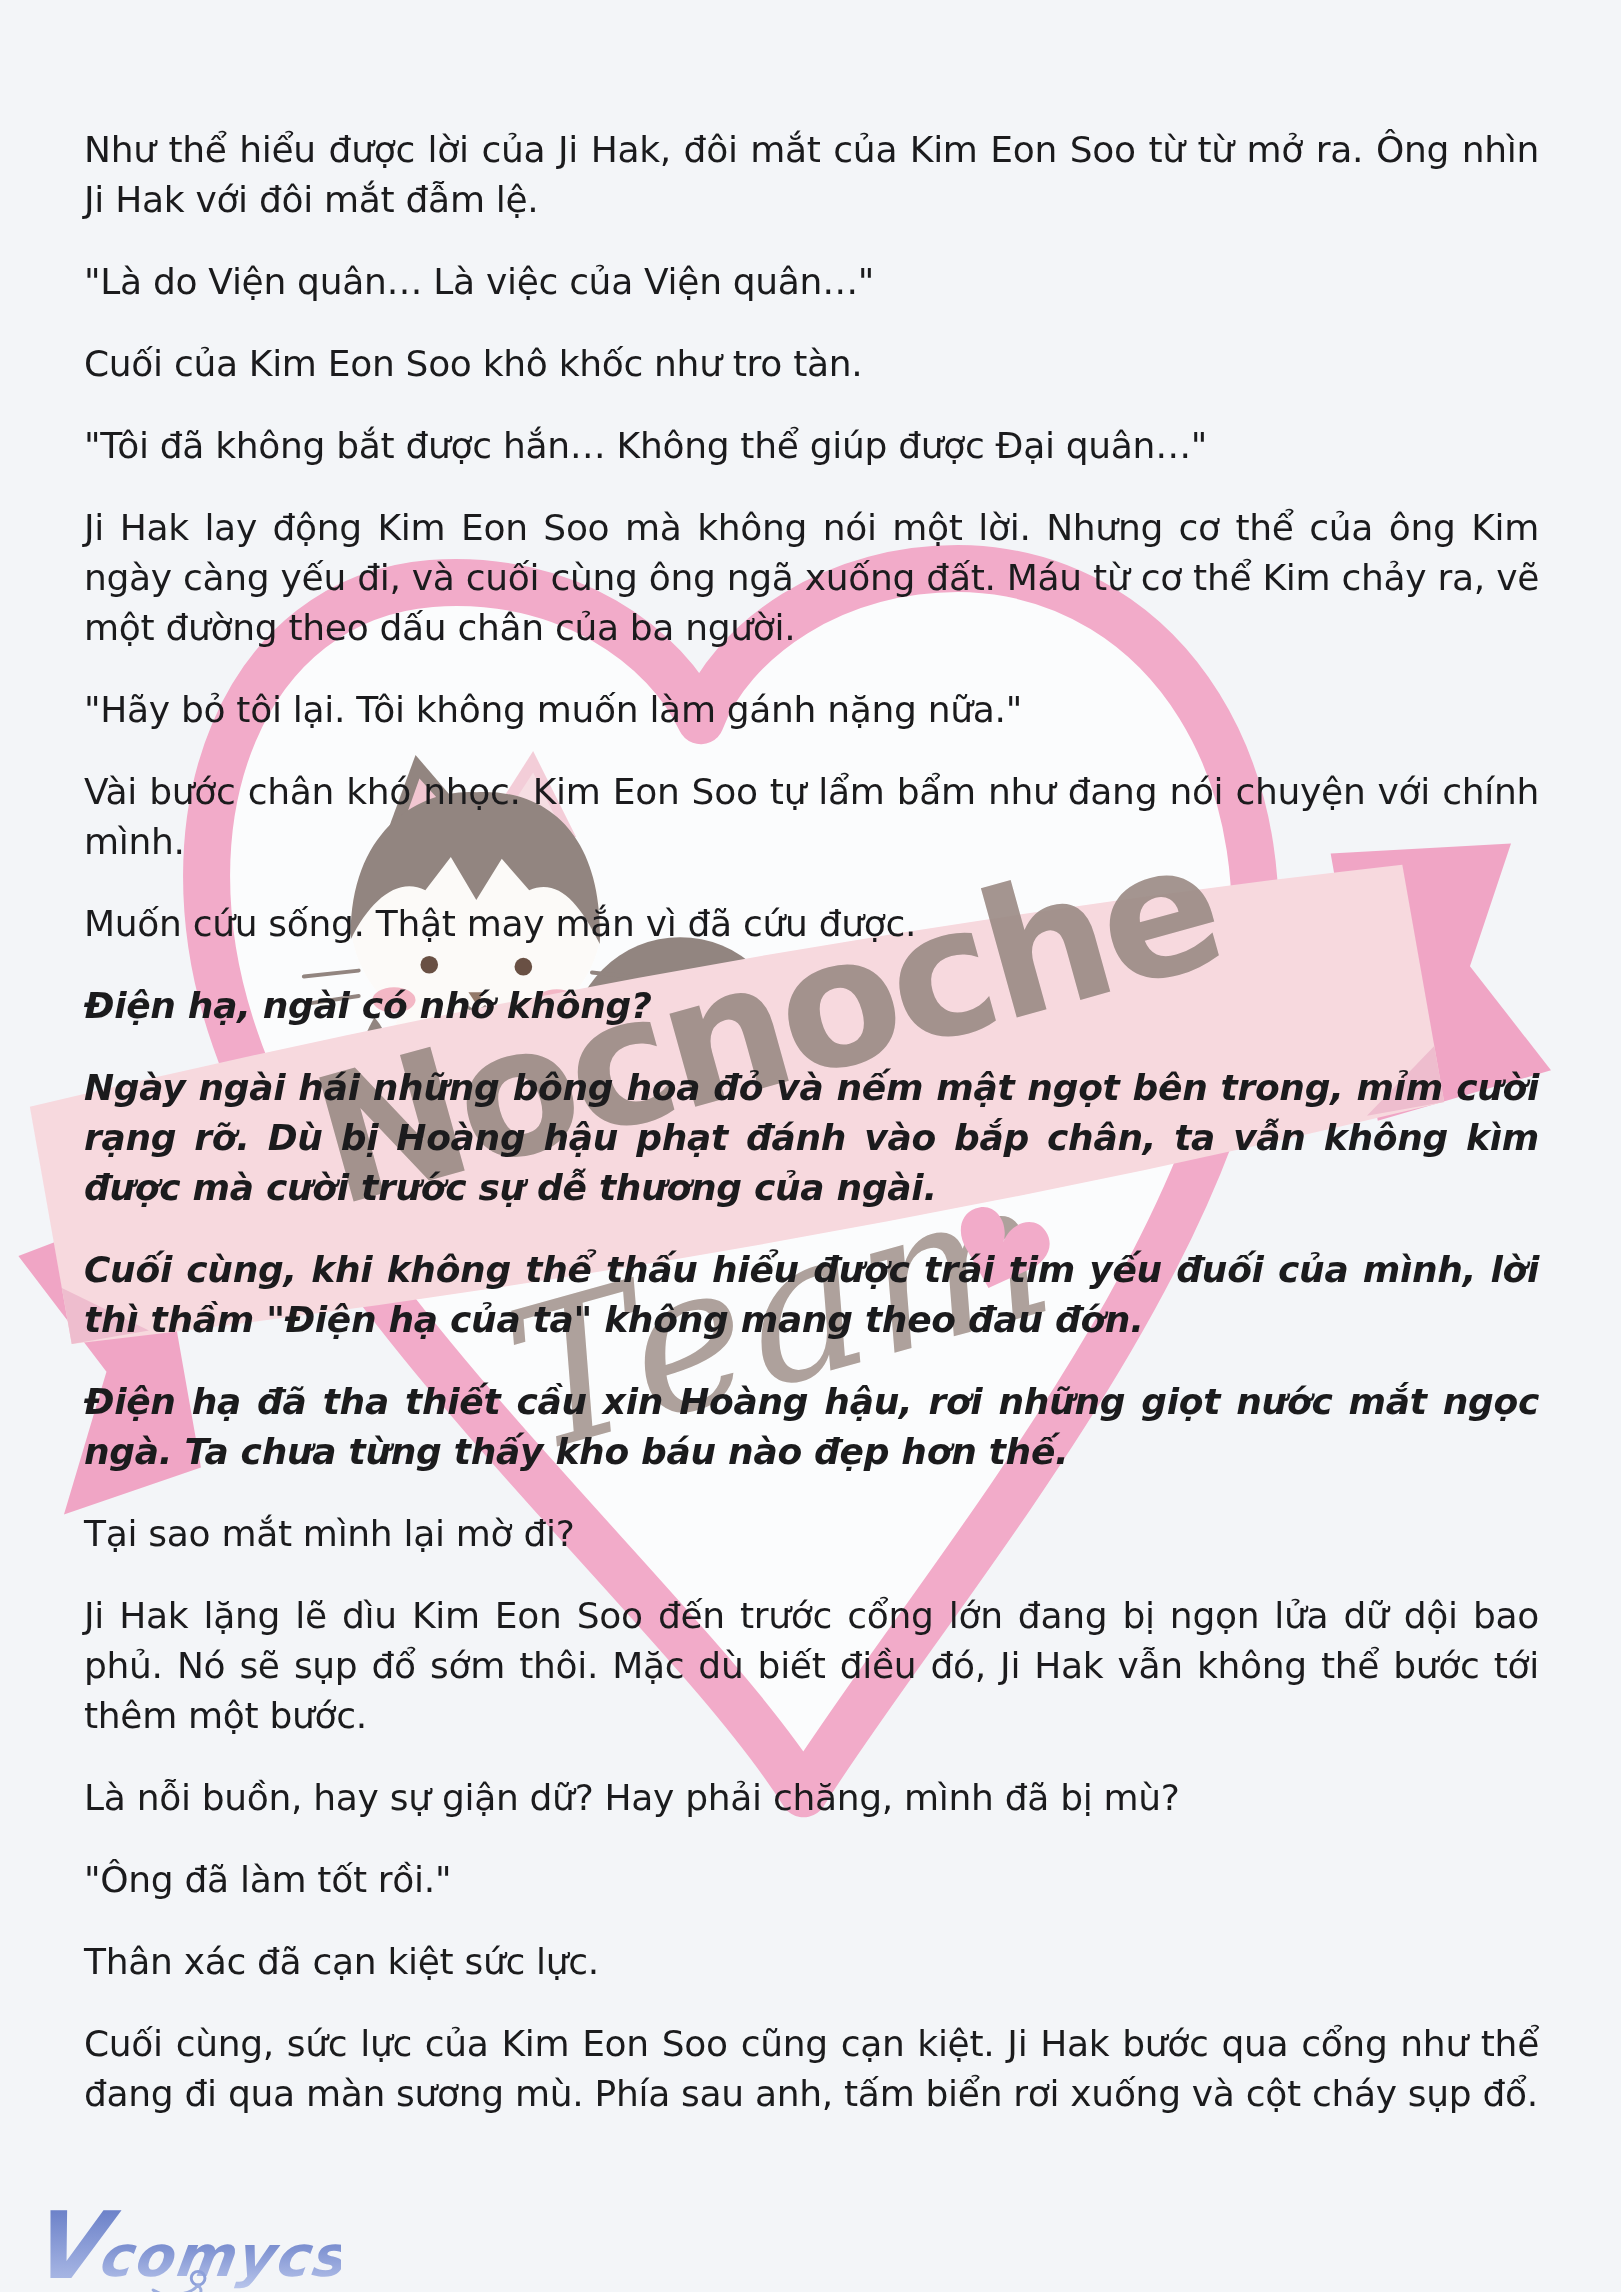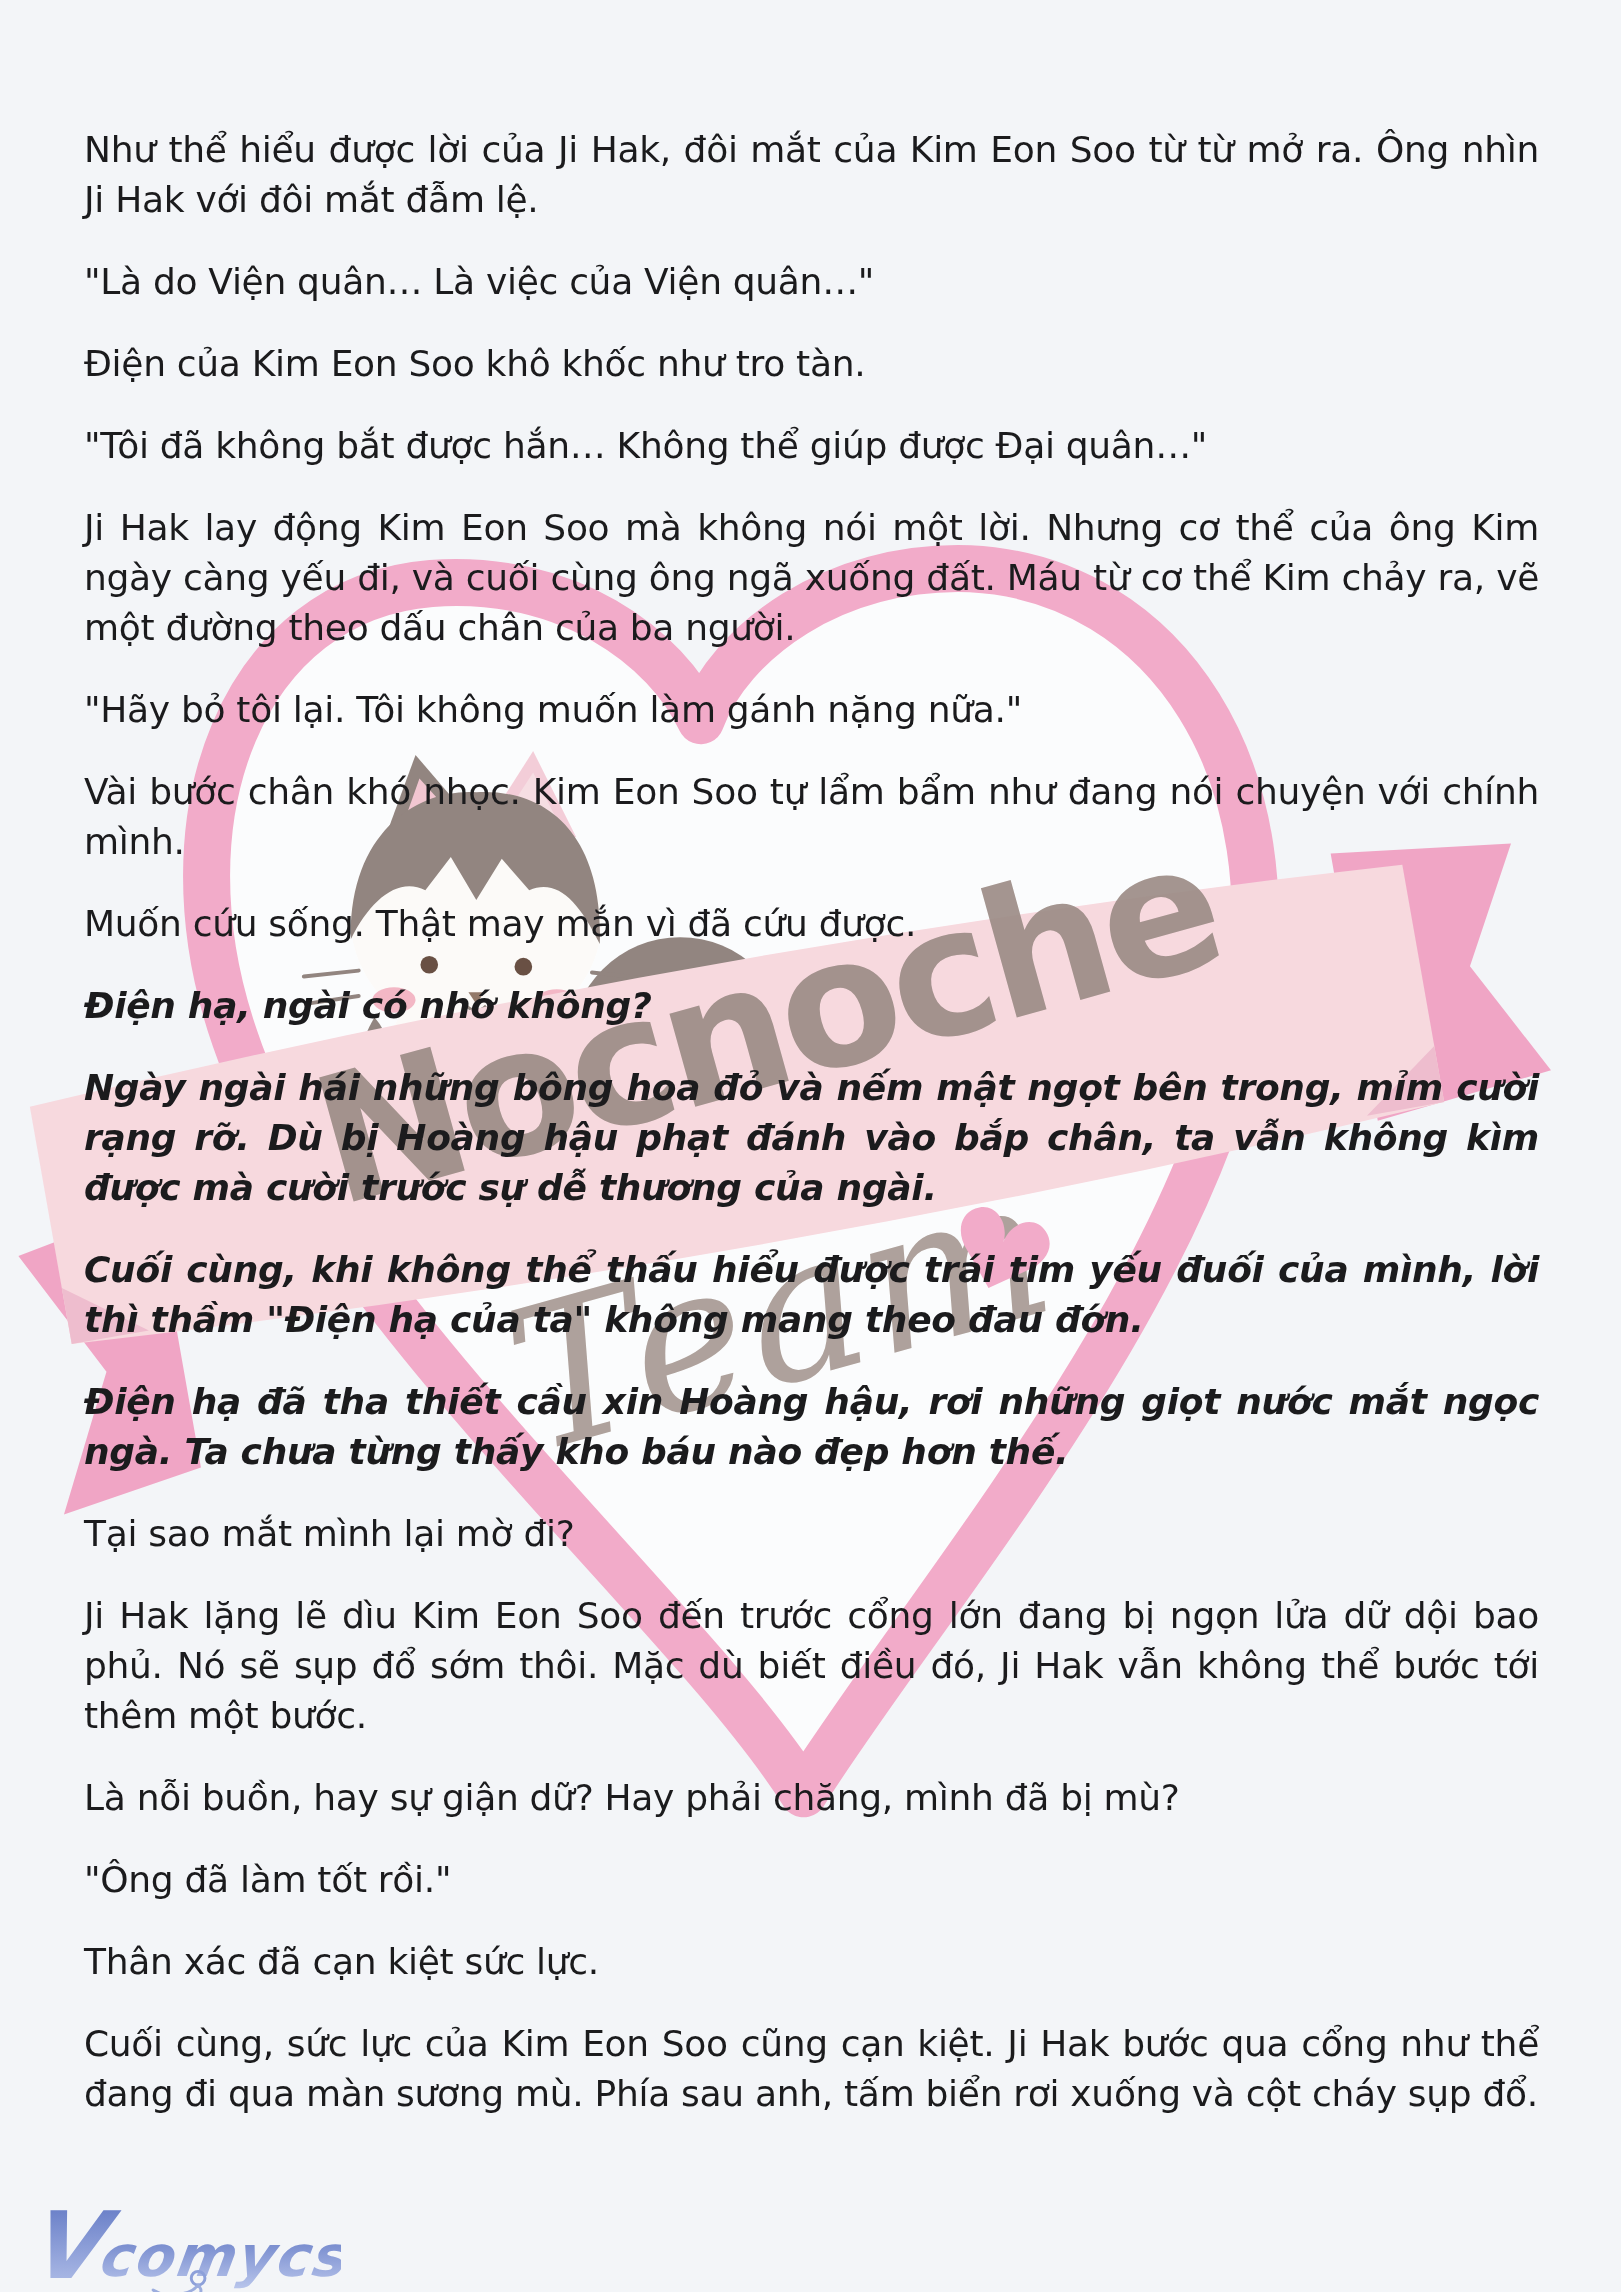--- a/index.html
+++ b/index.html
@@ -118,21 +118,21 @@
 
       <g transform="translate(1032,1242) rotate(18) scale(2.7)">
         <path d="M0 10 C 0 2 -8 -4 -14 1 C -19 5 -18 12 -12 17 L 0 28 L 12 17 C 18 12 19 5 14 1 C 8 -4 0 2 0 10 Z" fill="#f2a6c6"></path>
       </g>
     </g>
   </svg>
 
   <div class="content">
     <p>Như thể hiểu được lời của Ji Hak, đôi mắt của Kim Eon Soo từ từ mở ra. Ông nhìn Ji Hak với đôi mắt đẫm lệ.</p>
     <p>"Là do Viện quân… Là việc của Viện quân…"</p>
-    <p>Điện của Kim Eon Soo khô khốc như tro tàn.</p>
+    <p>Cuối của Kim Eon Soo khô khốc như tro tàn.</p>
     <p>"Tôi đã không bắt được hắn… Không thể giúp được Đại quân…"</p>
     <p>Ji Hak lay động Kim Eon Soo mà không nói một lời. Nhưng cơ thể của ông Kim ngày càng yếu đi, và cuối cùng ông ngã xuống đất. Máu từ cơ thể Kim chảy ra, vẽ một đường theo dấu chân của ba người.</p>
     <p>"Hãy bỏ tôi lại. Tôi không muốn làm gánh nặng nữa."</p>
     <p>Vài bước chân khó nhọc. Kim Eon Soo tự lẩm bẩm như đang nói chuyện với chính mình.</p>
     <p>Muốn cứu sống. Thật may mắn vì đã cứu được.</p>
     <p class="em">Điện hạ, ngài có nhớ không?</p>
     <p class="em">Ngày ngài hái những bông hoa đỏ và nếm mật ngọt bên trong, mỉm cười rạng rỡ. Dù bị Hoàng hậu phạt đánh vào bắp chân, ta vẫn không kìm được mà cười trước sự dễ thương của ngài.</p>
     <p class="em">Cuối cùng, khi không thể thấu hiểu được trái tim yếu đuối của mình, lời thì thầm "Điện hạ của ta" không mang theo đau đớn.</p>
     <p class="em">Điện hạ đã tha thiết cầu xin Hoàng hậu, rơi những giọt nước mắt ngọc ngà. Ta chưa từng thấy kho báu nào đẹp hơn thế.</p>
     <p>Tại sao mắt mình lại mờ đi?</p>

